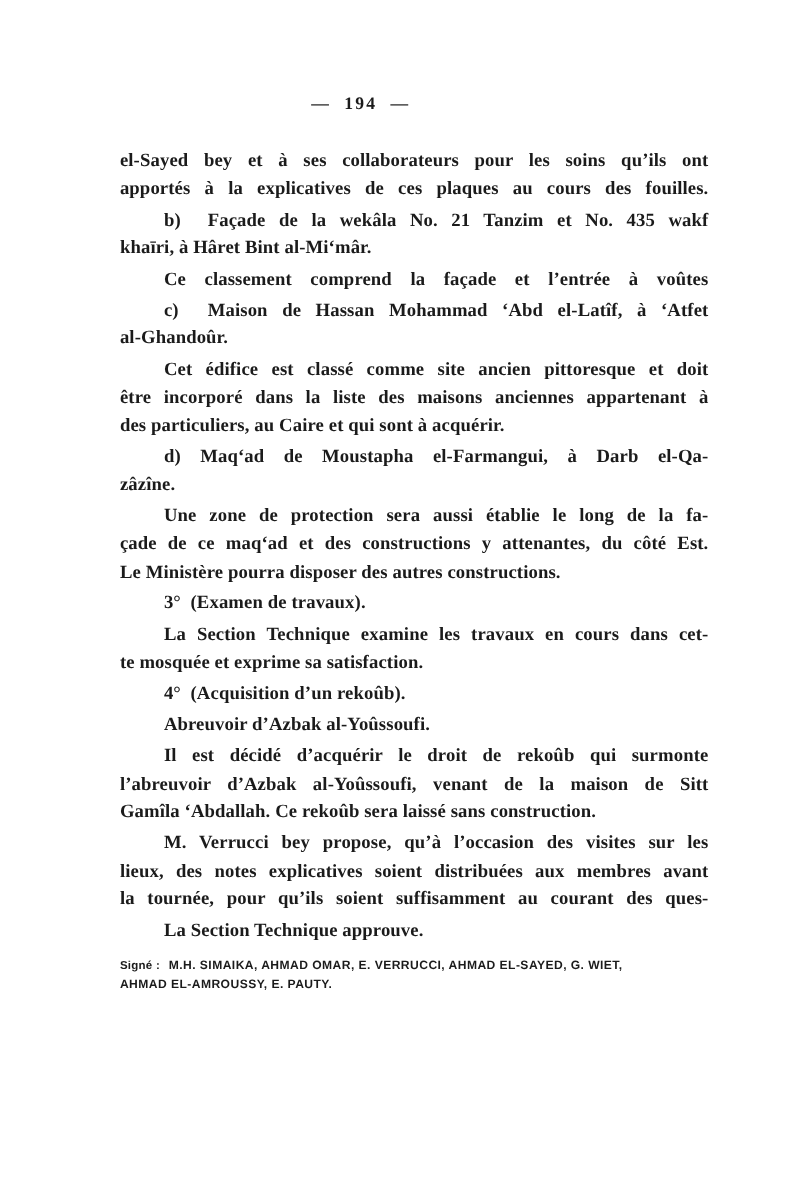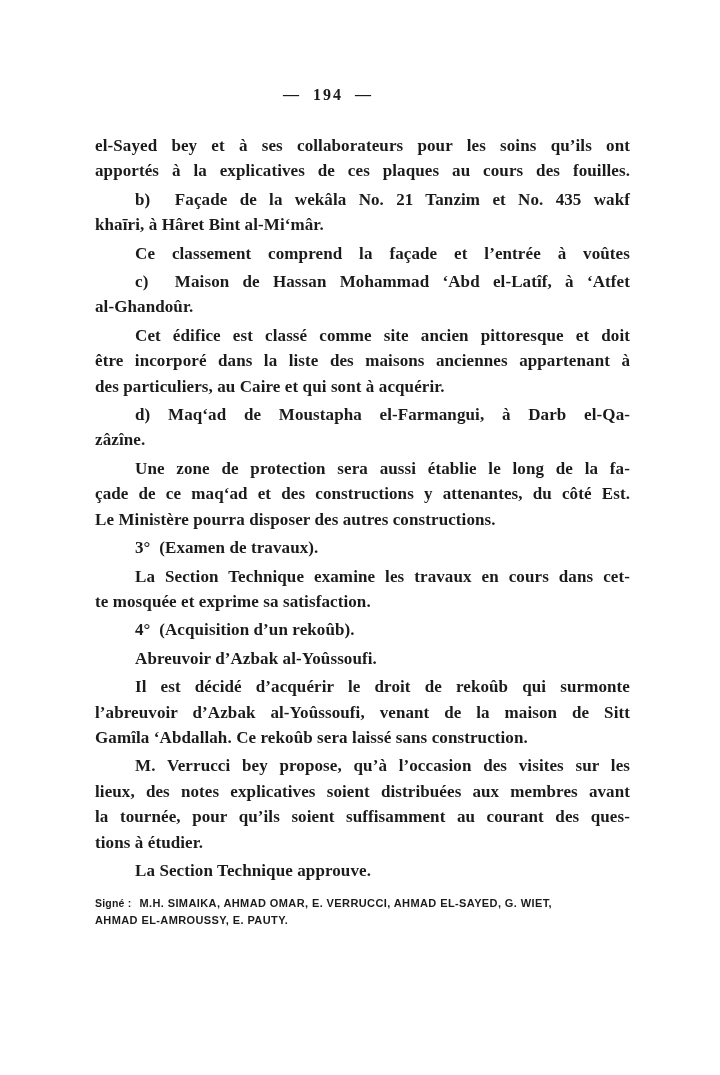--- a/index.html
+++ b/index.html
@@ -23,21 +23,21 @@
     width: 656px;
     text-align: center;
     font-size: 16px;
     font-weight: 700;
     letter-spacing: 2px;
     word-spacing: 6px;
   }
   .body-block {
     position: absolute;
     top: 133px;
-    left: 95px;
+    left: 109px;
     width: 535px;
   }
   .line {
     font-size: 17px;
     font-weight: 700;
     line-height: 25.4px;
     letter-spacing: 0.1px;
     white-space: normal;
   }
   .line.j {
@@ -91,21 +91,20 @@
         <div class="line j p">La Section Technique examine les travaux en cours dans cet-</div>
         <div class="line">te mosquée et exprime sa satisfaction.</div>
         <div class="line p">4°&nbsp; (Acquisition d’un rekoûb).</div>
         <div class="line p">Abreuvoir d’Azbak al-Yoûssoufi.</div>
         <div class="line j p">Il est décidé d’acquérir le droit de rekoûb qui surmonte</div>
         <div class="line j">l’abreuvoir d’Azbak al-Yoûssoufi, venant de la maison de Sitt</div>
         <div class="line">Gamîla ‘Abdallah. Ce rekoûb sera laissé sans construction.</div>
         <div class="line j p">M. Verrucci bey propose, qu’à l’occasion des visites sur les</div>
         <div class="line j">lieux, des notes explicatives soient distribuées aux membres avant</div>
         <div class="line j">la tournée, pour qu’ils soient suffisamment au courant des ques-</div>
-        <div class="line">tions à étudier.</div>
         <div class="line p">La Section Technique approuve.</div>
       </div>
 
     <div class="signature">
       <div>
         <span class="sig-label">Signé :</span><span>M.H. SIMAIKA, AHMAD  OMAR, E. VERRUCCI, AHMAD EL-SAYED, G. WIET,</span>
       </div>
       <div>
         <span>AHMAD EL-AMROUSSY, E. PAUTY.</span>
       </div>

